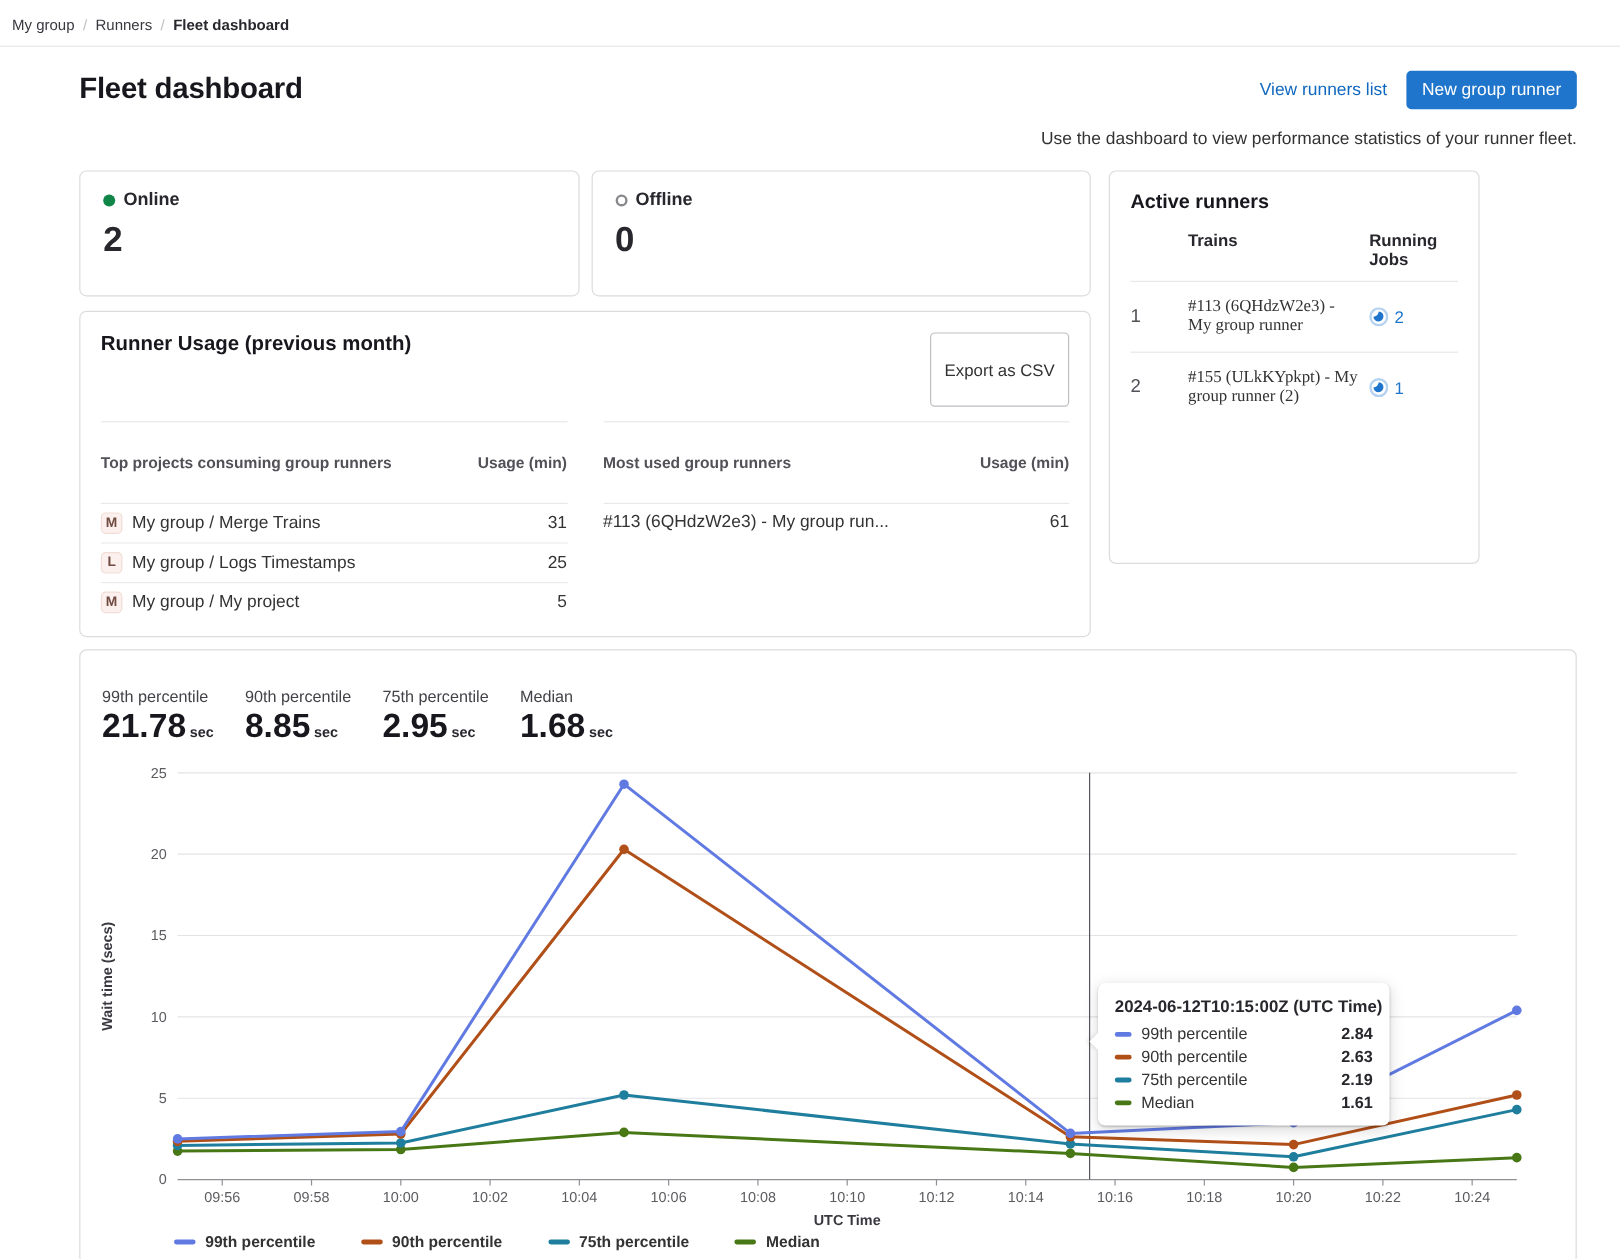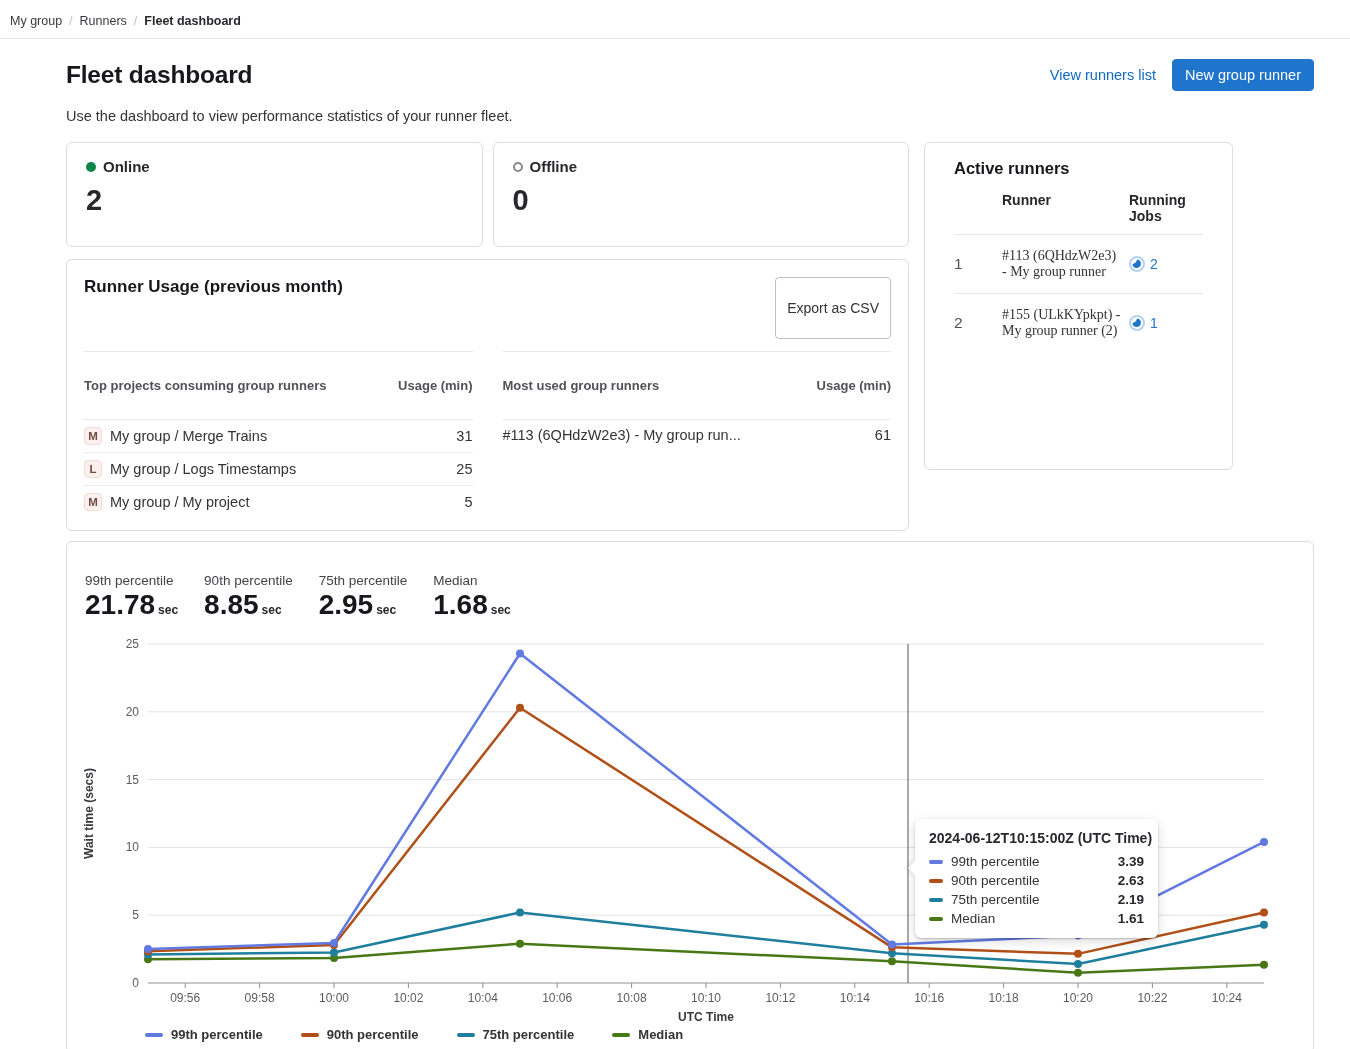--- a/index.html
+++ b/index.html
@@ -14,21 +14,21 @@
   .breadcrumb-bar a { color:#3a383f; text-decoration:none; cursor:pointer; }
   .breadcrumb-sep { color:#bfbfc3; }
   .breadcrumb-current { font-weight:700; color:#28272d; }
   
   .page { margin:20px 36px 0 66px; width:1248px; }
   .page-header { display:flex; align-items:center; }
   .page-header h1 { font-size:24.5px; font-weight:700; color:#18171d; letter-spacing:-.2px; }
   .header-actions { margin-left:auto; display:flex; align-items:center; gap:16px; }
   .link-btn { color:#1068bf; font-size:14.5px; text-decoration:none; cursor:pointer; }
   .btn-primary { background:#1f75cb; color:#fff; border:1px solid #1f75cb; border-radius:4px; padding:7px 12px; font-size:14.5px; font-weight:500; cursor:pointer; font-family:inherit; }
-  .page-desc { margin-top:17px; font-size:14.5px; color:#333; }
+  .page-desc { margin-top:17px; font-size:14.5px; color:#333;text-align:right; }
   
   .layout { display:flex; gap:15px; margin-top:18px; }
   .left-col { width:843px; display:flex; flex-direction:column; gap:12px; }
   .right-col { width:309px; }
   .card { background:#fff; border:1px solid #dcdcde; border-radius:6px; }
   
   .stat-row { display:flex; gap:10px; }
   .stat-card { flex:1; height:105px; padding:15px 19px; }
   .stat-head { display:flex; align-items:center; gap:7px; font-size:15px; font-weight:700; color:#28272d; }
   .dot-online { width:10px; height:10px; border-radius:50%; background:#108548; }
@@ -40,21 +40,21 @@
   .usage-title { font-size:17px; font-weight:700; color:#18171d; }
   .btn-default { margin-left:auto; background:#fff; border:1px solid #bfbfc3; border-radius:4px; padding:22px 11px; font-size:14px; color:#333; cursor:pointer; font-family:inherit; }
   .usage-tables { display:flex; gap:30px; margin-top:12px; }
   .u-table { flex:1; }
   .u-head { display:flex; border-top:1px solid #e8e8e8; border-bottom:1px solid #e8e8e8; padding:26px 0; font-size:13px; font-weight:700; color:#535158; }
   .u-head .right, .u-row .right { margin-left:auto; text-align:center; }
   .u-row { display:flex; align-items:center; padding:7px 0; border-bottom:1px solid #ebebeb; font-size:14.5px; color:#333; }
   .u-row:last-child { border-bottom:none; }
   .avatar { width:18px; height:18px; border-radius:4px; background:#fbf0ed; border:1px solid #f1ddd6; color:#704b42; font-size:11.5px; font-weight:700; display:inline-flex; align-items:center; justify-content:center; margin-right:8px; flex:none; }
   
-  .runners-card { min-height:328px; padding:16px 29px; }
+  .runners-card { min-height:328px; padding:16px 17px; }
   .runners-title { font-size:16.5px; font-weight:700; color:#18171d; }
   .r-head { display:grid; grid-template-columns:42px 1fr 74px; gap:6px; margin-top:14px; padding-bottom:10px; border-bottom:1px solid #e8e8e8; font-size:14px; font-weight:700; color:#28272d; }
   .r-row { display:grid; grid-template-columns:42px 1fr 74px; gap:6px; padding:13px 0; border-bottom:1px solid #e8e8e8; align-items:center; }
   .r-row:last-child { border-bottom:none; }
   .r-index { font-size:15.5px; color:#535158; }
   .r-name { font-size:14px; color:#333; line-height:1.15;font-family:Liberation Serif, serif; }
   .r-jobs { display:flex; align-items:center; gap:5px; }
   .r-jobs a { color:#1f75cb; font-size:14px; text-decoration:none; cursor:pointer; }
   
   .chart-card { margin-top:10px; padding:18px 0 10px 0; }
@@ -162,21 +162,21 @@
           </div>
         </div>
       </div>
     </div>
 
     <div class="right-col">
       <div class="card runners-card">
         <div class="runners-title">Active runners</div>
         <div class="r-head">
           <span></span>
-          <span>Runner</span>
+          <span>Trains</span>
           <span>Running Jobs</span>
         </div>
         <div class="r-row">
           <span class="r-index">1</span>
           <span class="r-name">#113 (6QHdzW2e3) - My group runner</span>
           <span class="r-jobs">
             <svg viewBox="0 0 16 16" width="16" height="16">
               <circle cx="8" cy="8" r="7" fill="none" stroke="#b5d2f0" stroke-width="2"></circle>
               <path d="M8 3.5a4.2 4.2 0 1 1-4.5 4.5 5.6 5.6 0 0 0 4.5-4.5Z" fill="#1f75cb"></path>
             </svg>
@@ -294,21 +294,21 @@
           <circle cx="1197" cy="208.976" r="4" fill="#617ae2"></circle>
           <text x="26" y="180.5" text-anchor="middle" class="axis-name" transform="rotate(-90 26 180.5)">Wait time (secs)</text>
           <text x="639" y="388" text-anchor="middle" class="axis-name">UTC Time</text>
         </svg>
 
       <div class="chart-tooltip">
         <div class="tt-title">2024-06-12T10:15:00Z (UTC Time)</div>
         <div class="tt-row">
           <span class="tt-swatch" style="background: rgb(97, 122, 226);"></span>
           <span>99th percentile</span>
-          <span class="tt-value">3.39</span>
+          <span class="tt-value">2.84</span>
         </div>
         <div class="tt-row">
           <span class="tt-swatch" style="background: rgb(177, 79, 24);"></span>
           <span>90th percentile</span>
           <span class="tt-value">2.63</span>
         </div>
         <div class="tt-row">
           <span class="tt-swatch" style="background: rgb(31, 126, 157);"></span>
           <span>75th percentile</span>
           <span class="tt-value">2.19</span>

